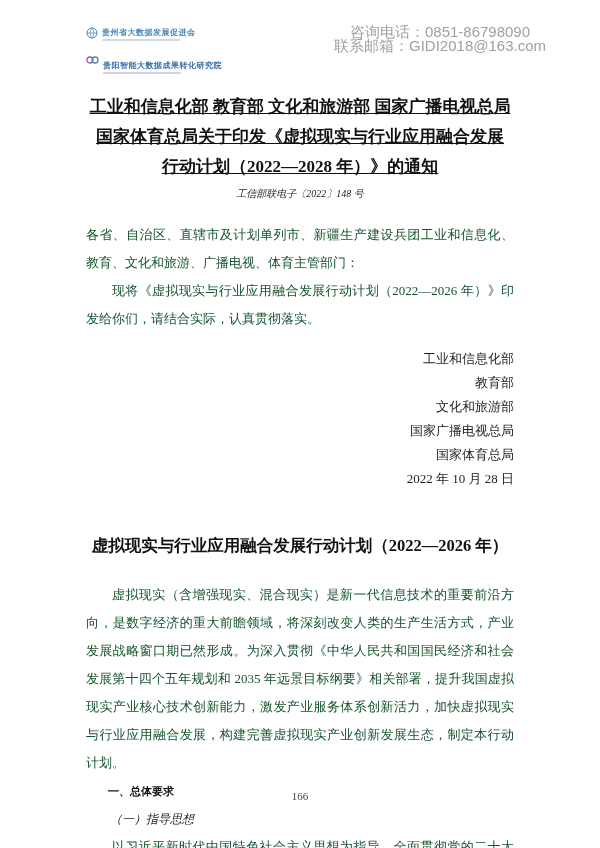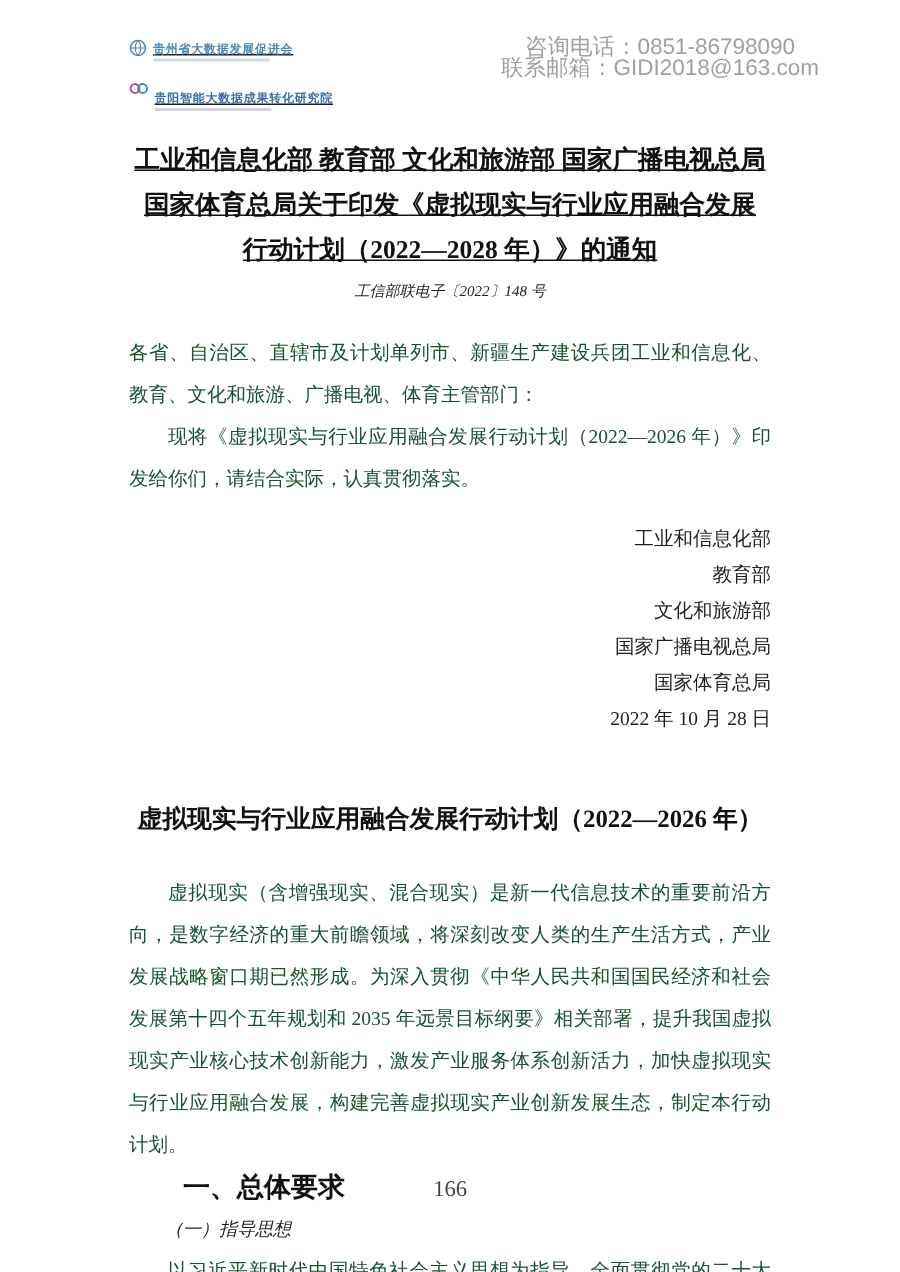--- a/index.html
+++ b/index.html
@@ -14,21 +14,21 @@
     color: #1f1f1f;
     overflow: hidden;
   }
   
   .hdr {
     display: flex;
     justify-content: space-between;
     align-items: flex-start;
     padding: 25px 54px 0 86px;
   }
-  .logo-group { display: flex; flex-direction: column; gap: 4px; text-decoration: underline; }
+  .logo-group { display: flex; flex-direction: column; gap: 4px; }
   .logo-row { display: flex; align-items: center; gap: 4px; }
   .logo-txt-wrap { display: flex; flex-direction: column; }
   .logo-cn {
     font-family: "Liberation Sans", "DejaVu Sans", sans-serif;
     font-size: 8px;
     font-weight: bold;
     letter-spacing: 0.5px;
     line-height: 9px;
     color: #4a86b8;
   }
@@ -81,38 +81,38 @@
     margin-top: 40px;
     font-size: 16.5px;
     font-weight: bold;
     text-align: center;
     line-height: 30px;
     color: #111;
   }
   .plan-intro { margin-top: 20px; }
   .sec-heading {
     font-family: "Liberation Sans", "DejaVu Sans", sans-serif;
-    font-size: 18px;
+    font-size: 11px;
     font-weight: bold;
     line-height: 28px;
     text-indent: 2em;
     color: #111;
   }
   .sec-sub {
     font-size: 12px;
     font-style: italic;
     line-height: 28px;
     text-indent: 2em;
   }
   .page-number {
     position: absolute;
     left: 0; right: 0;
     bottom: 46px;
     text-align: center;
-    font-size: 15px;
+    font-size: 11px;
     color: #444;
   }
 </style>
 </head>
 <body>
 
 <div class="page">
 
   <div class="hdr">
     <div class="logo-group">

